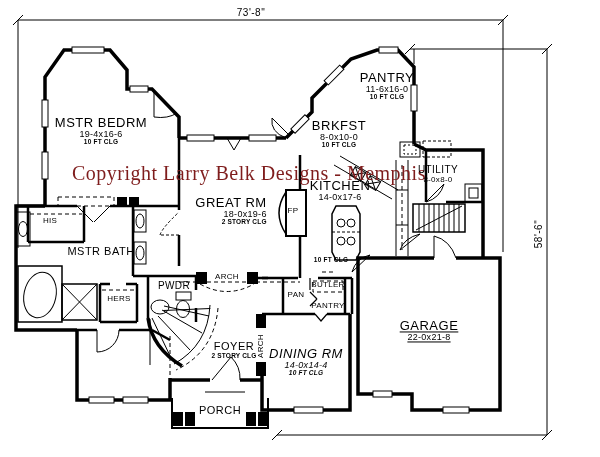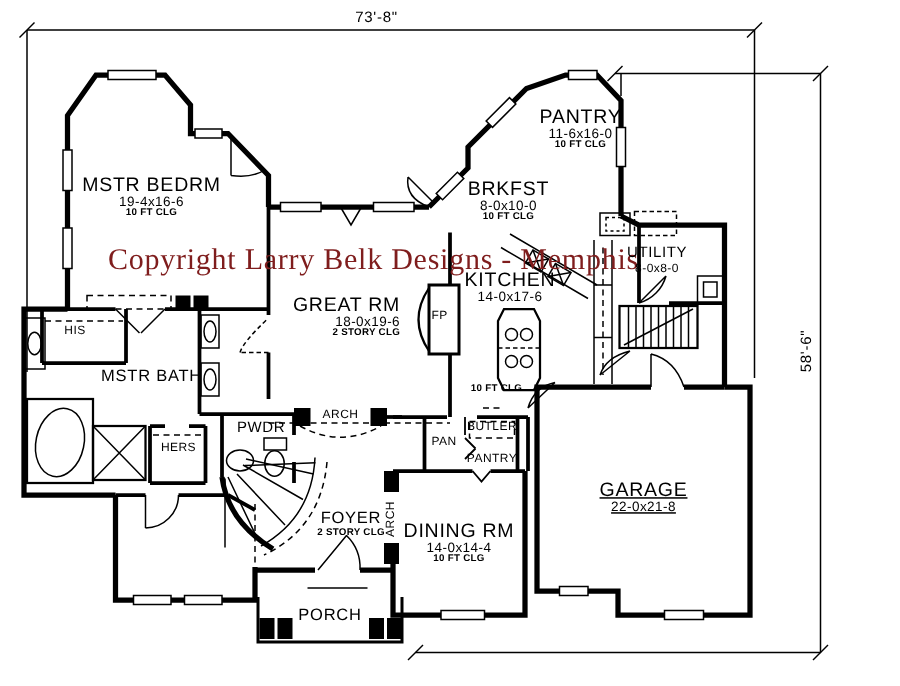--- a/index.html
+++ b/index.html
@@ -257,21 +257,21 @@
 <div class="lbl tiny-name" style="left:50px;top:221px;">HIS</div>
 <div class="lbl tiny-name" style="left:119px;top:299px;">HERS</div>
 <div class="lbl small-name" style="left:174px;top:286px;">PWDR</div>
 
 
 <div class="lbl" style="left:234px;top:350px;">
   <div class="mid-name">FOYER</div>
   <div class="room-clg">2 STORY CLG</div>
 </div>
 
-<div class="lbl" style="left:306px;top:362px;">
+<div class="lbl" style="left:306px;top:362px;font-style:italic;">
   <div class="room-name">DINING RM</div>
   <div class="room-size">14-0x14-4</div>
   <div class="room-clg">10 FT CLG</div>
 </div>
 
 <div class="lbl" style="left:429px;top:331px;text-decoration:underline;">
   <div class="room-name">GARAGE</div>
   <div class="room-size">22-0x21-8</div>
 </div>
 

